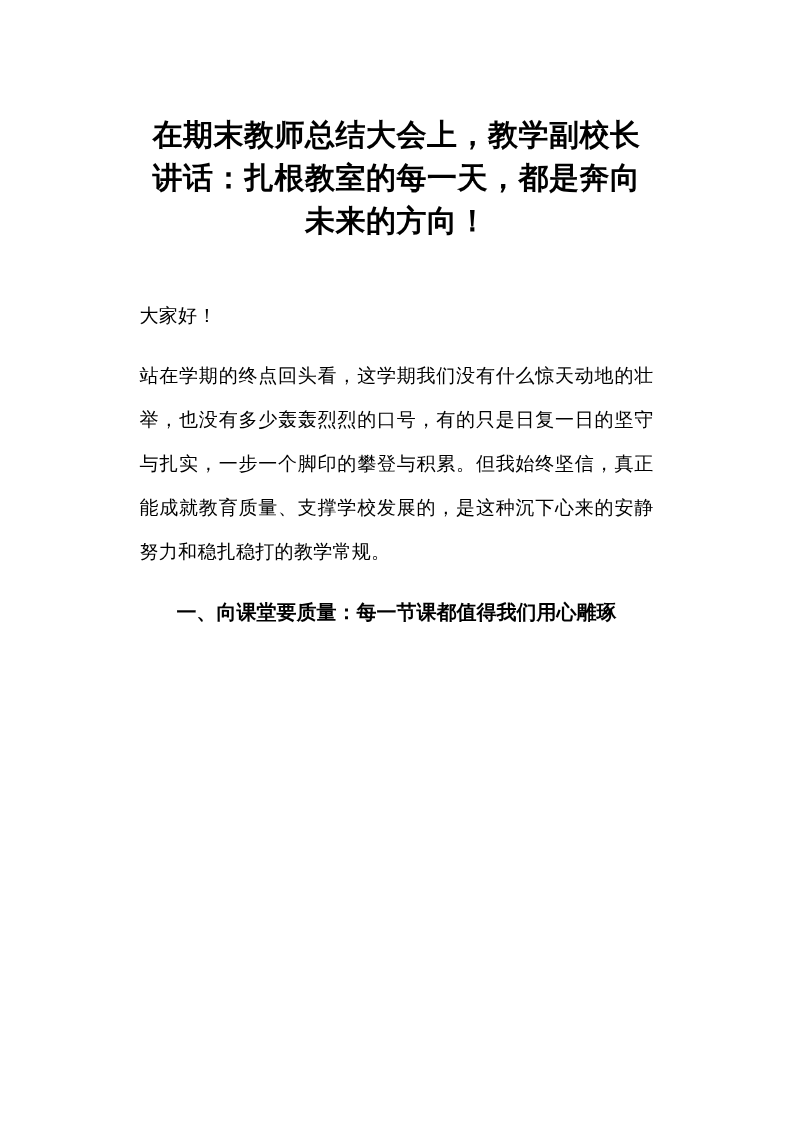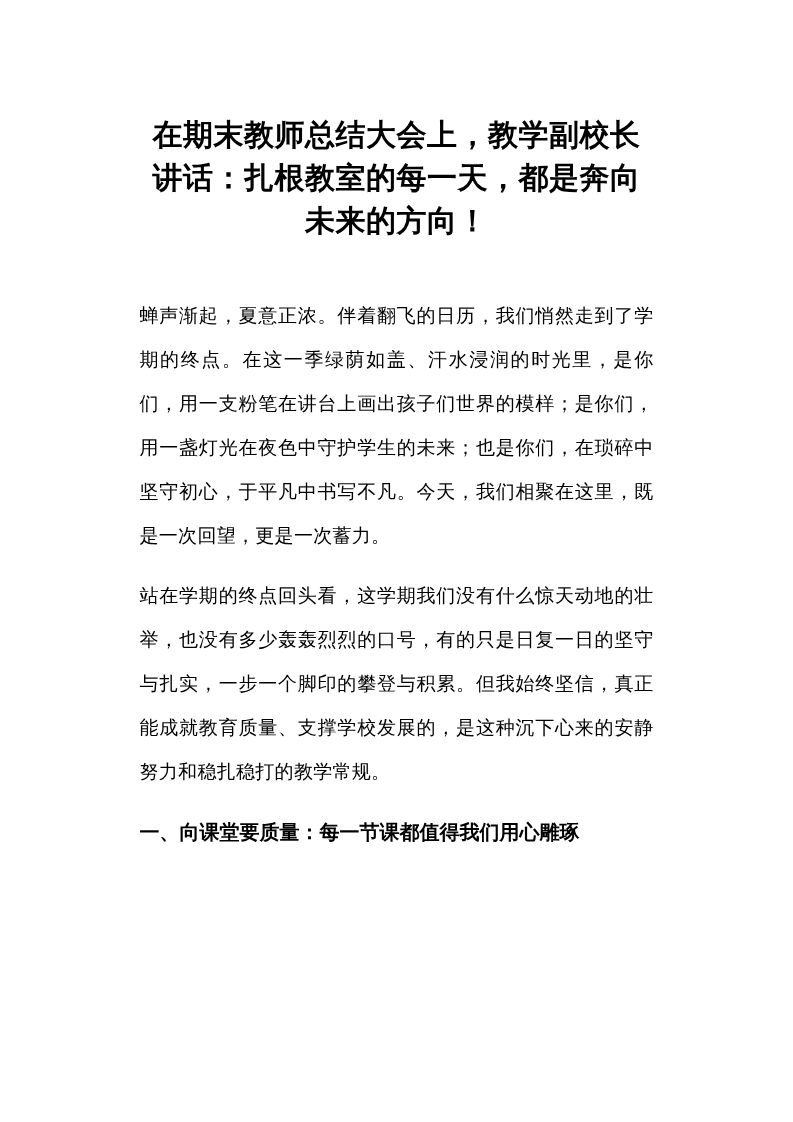--- a/index.html
+++ b/index.html
@@ -35,30 +35,30 @@
     text-align: justify;
     text-justify: inter-character;
     letter-spacing: 0.3px;
   }
   .doc-heading {
     font-family: "Liberation Sans", "DejaVu Sans", sans-serif;
     font-size: 20px;
     font-weight: 700;
     line-height: 44px;
     margin: 6px 0 0 0;
-    text-align: left;
+    text-align: center;
   }
 </style>
 </head>
 <body>
 
 <div class="page">
   <h1 class="doc-title">在期末教师总结大会上，教学副校长讲话：扎根教室的每一天，都是奔向未来的方向！</h1>
 
 
+  <p class="doc-para">大家好！</p>
 
-  <p class="doc-para">蝉声渐起，夏意正浓。伴着翻飞的日历，我们悄然走到了学期的终点。在这一季绿荫如盖、汗水浸润的时光里，是你们，用一支粉笔在讲台上画出孩子们世界的模样；是你们，用一盏灯光在夜色中守护学生的未来；也是你们，在琐碎中坚守初心，于平凡中书写不凡。今天，我们相聚在这里，既是一次回望，更是一次蓄力。</p>
 
   <p class="doc-para">站在学期的终点回头看，这学期我们没有什么惊天动地的壮举，也没有多少轰轰烈烈的口号，有的只是日复一日的坚守与扎实，一步一个脚印的攀登与积累。但我始终坚信，真正能成就教育质量、支撑学校发展的，是这种沉下心来的安静努力和稳扎稳打的教学常规。</p>
 
 
   <h2 class="doc-heading">一、向课堂要质量：每一节课都值得我们用心雕琢</h2>
 </div>
 
 </body></html>

